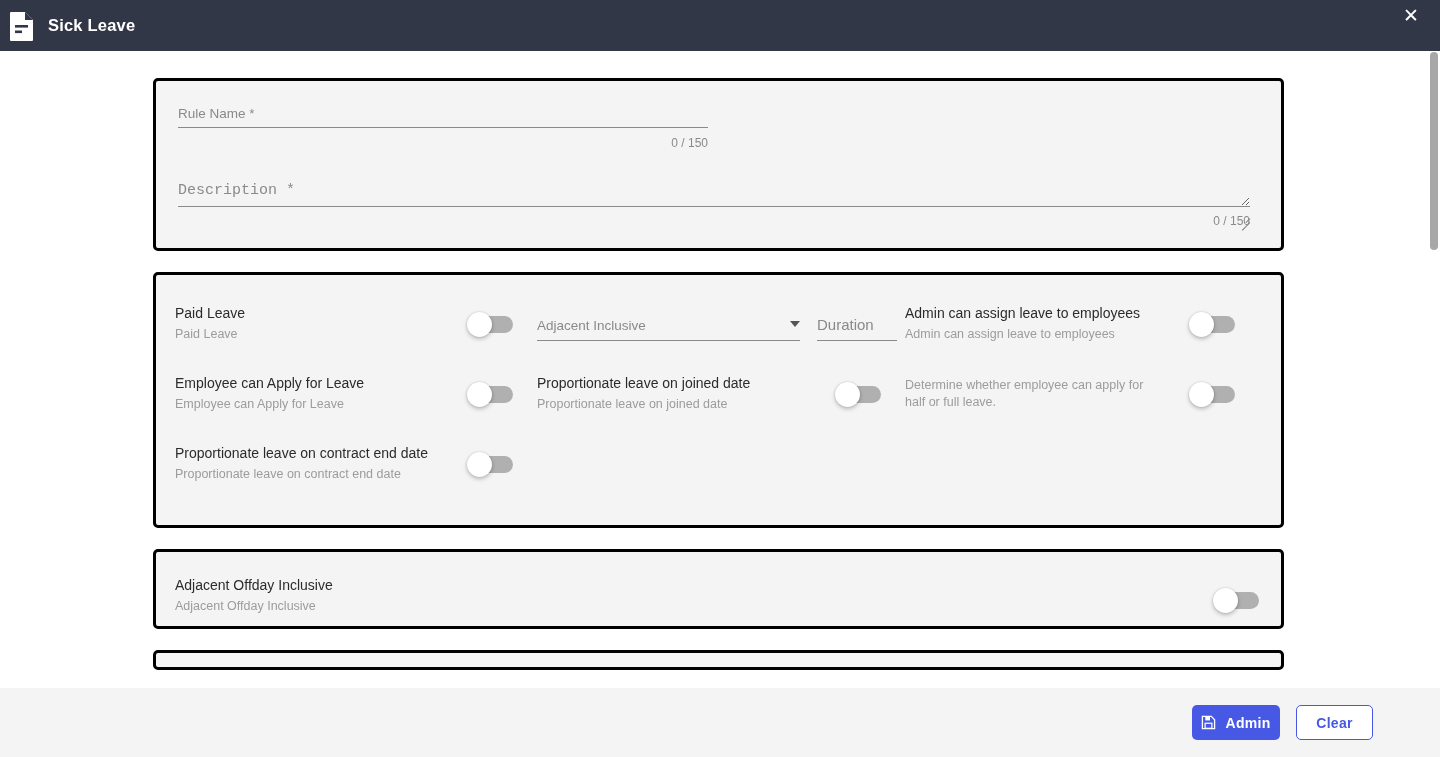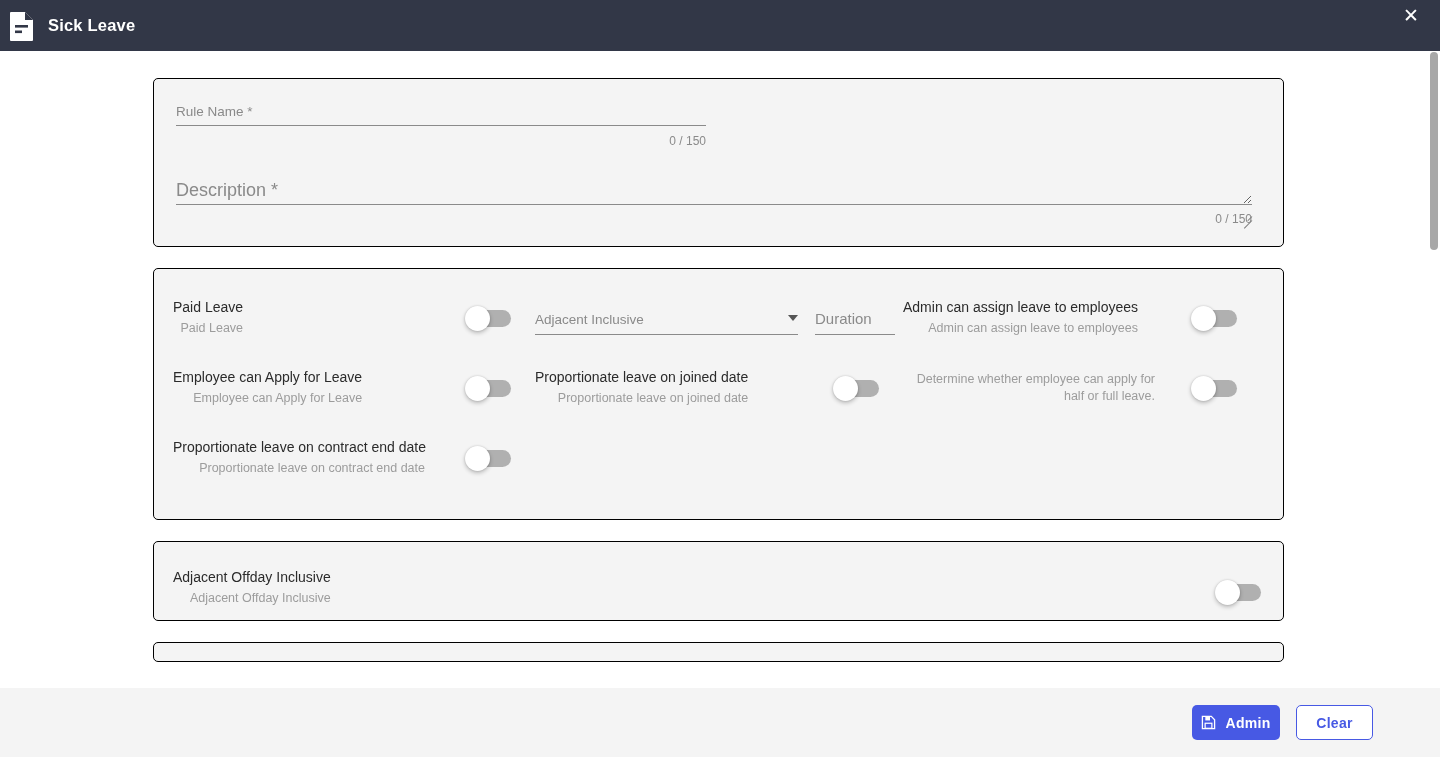--- a/index.html
+++ b/index.html
@@ -51,21 +51,21 @@
     width: 8px; height: 198px;
     background: #a8a8a8; border-radius: 4px;
   }
 
   .content { padding: 27px 147px 0 153px; }
 
   
   .card {
     background: #f4f4f4;
     border-radius: 5px;
-    border: 1px solid #000000;
+    border: 3px solid #000000;
     width: 1131px;
   }
   .card + .card { margin-top: 21px; }
 
   
   .card-form { padding: 25px 31px 20px 22px; }
   .underline { border-bottom: 1px solid #8a8a8a; height: 1px; }
   .field-input {
     width: 100%; border: none; outline: none; background: transparent;
     font-family: "Liberation Sans", sans-serif;
@@ -76,22 +76,22 @@
   .counter {
     font-size: 12px; color: #8a8a8a; text-align: right;
     margin-top: 7px;
   }
   .rule-name-wrap { width: 530px; }
   .rule-name-wrap .counter { margin-top: 8px; }
   .desc-wrap { width: 100%; margin-top: 32px; position: relative; }
   .desc-area {
     width: 100%; height: 24px; border: none; outline: none;
     background: transparent; resize: vertical;
-    font-family: Liberation Sans, sans-serif;
-    font-size: 18px; color: #333;
+    font-family: Liberation Mono, monospace;
+    font-size: 15px; color: #333;
     display: block; overflow: hidden;
   }
   .desc-area::placeholder { color: #8a8a8a; }
   .resize-grip {
     position: absolute; right: 0; bottom: 3px;
     width: 11px; height: 11px; pointer-events: none;
   }
   .resize-grip i {
     position: absolute; right: 0; display: block;
     height: 1px; background: #7a7a7a;
@@ -103,21 +103,21 @@
   
   .card-toggles { padding: 18px 22px 22px 19px; }
   .tgrid { display: grid; grid-template-columns: 362px 368px auto; }
   .tcell {
     display: flex; align-items: flex-start;
     justify-content: space-between;
     padding: 9px 24px 9px 0;
     min-height: 70px;
   }
   .tcell.empty { min-height: 0; }
-  .tlabels { padding-top: 2px; text-align: right; }
+  .tlabels { padding-top: 2px; }
   .tlabel {
     font-size: 14px; color: #2b2b2b; line-height: 1.35;
   }
   .tsub {
     font-size: 12.5px; color: #9c9c9c; line-height: 1.35;
     margin-top: 3px; max-width: 252px;
   }
   .switch {
     position: relative; width: 46px; height: 21px;
     flex: 0 0 auto; margin-top: 12px; cursor: pointer;

